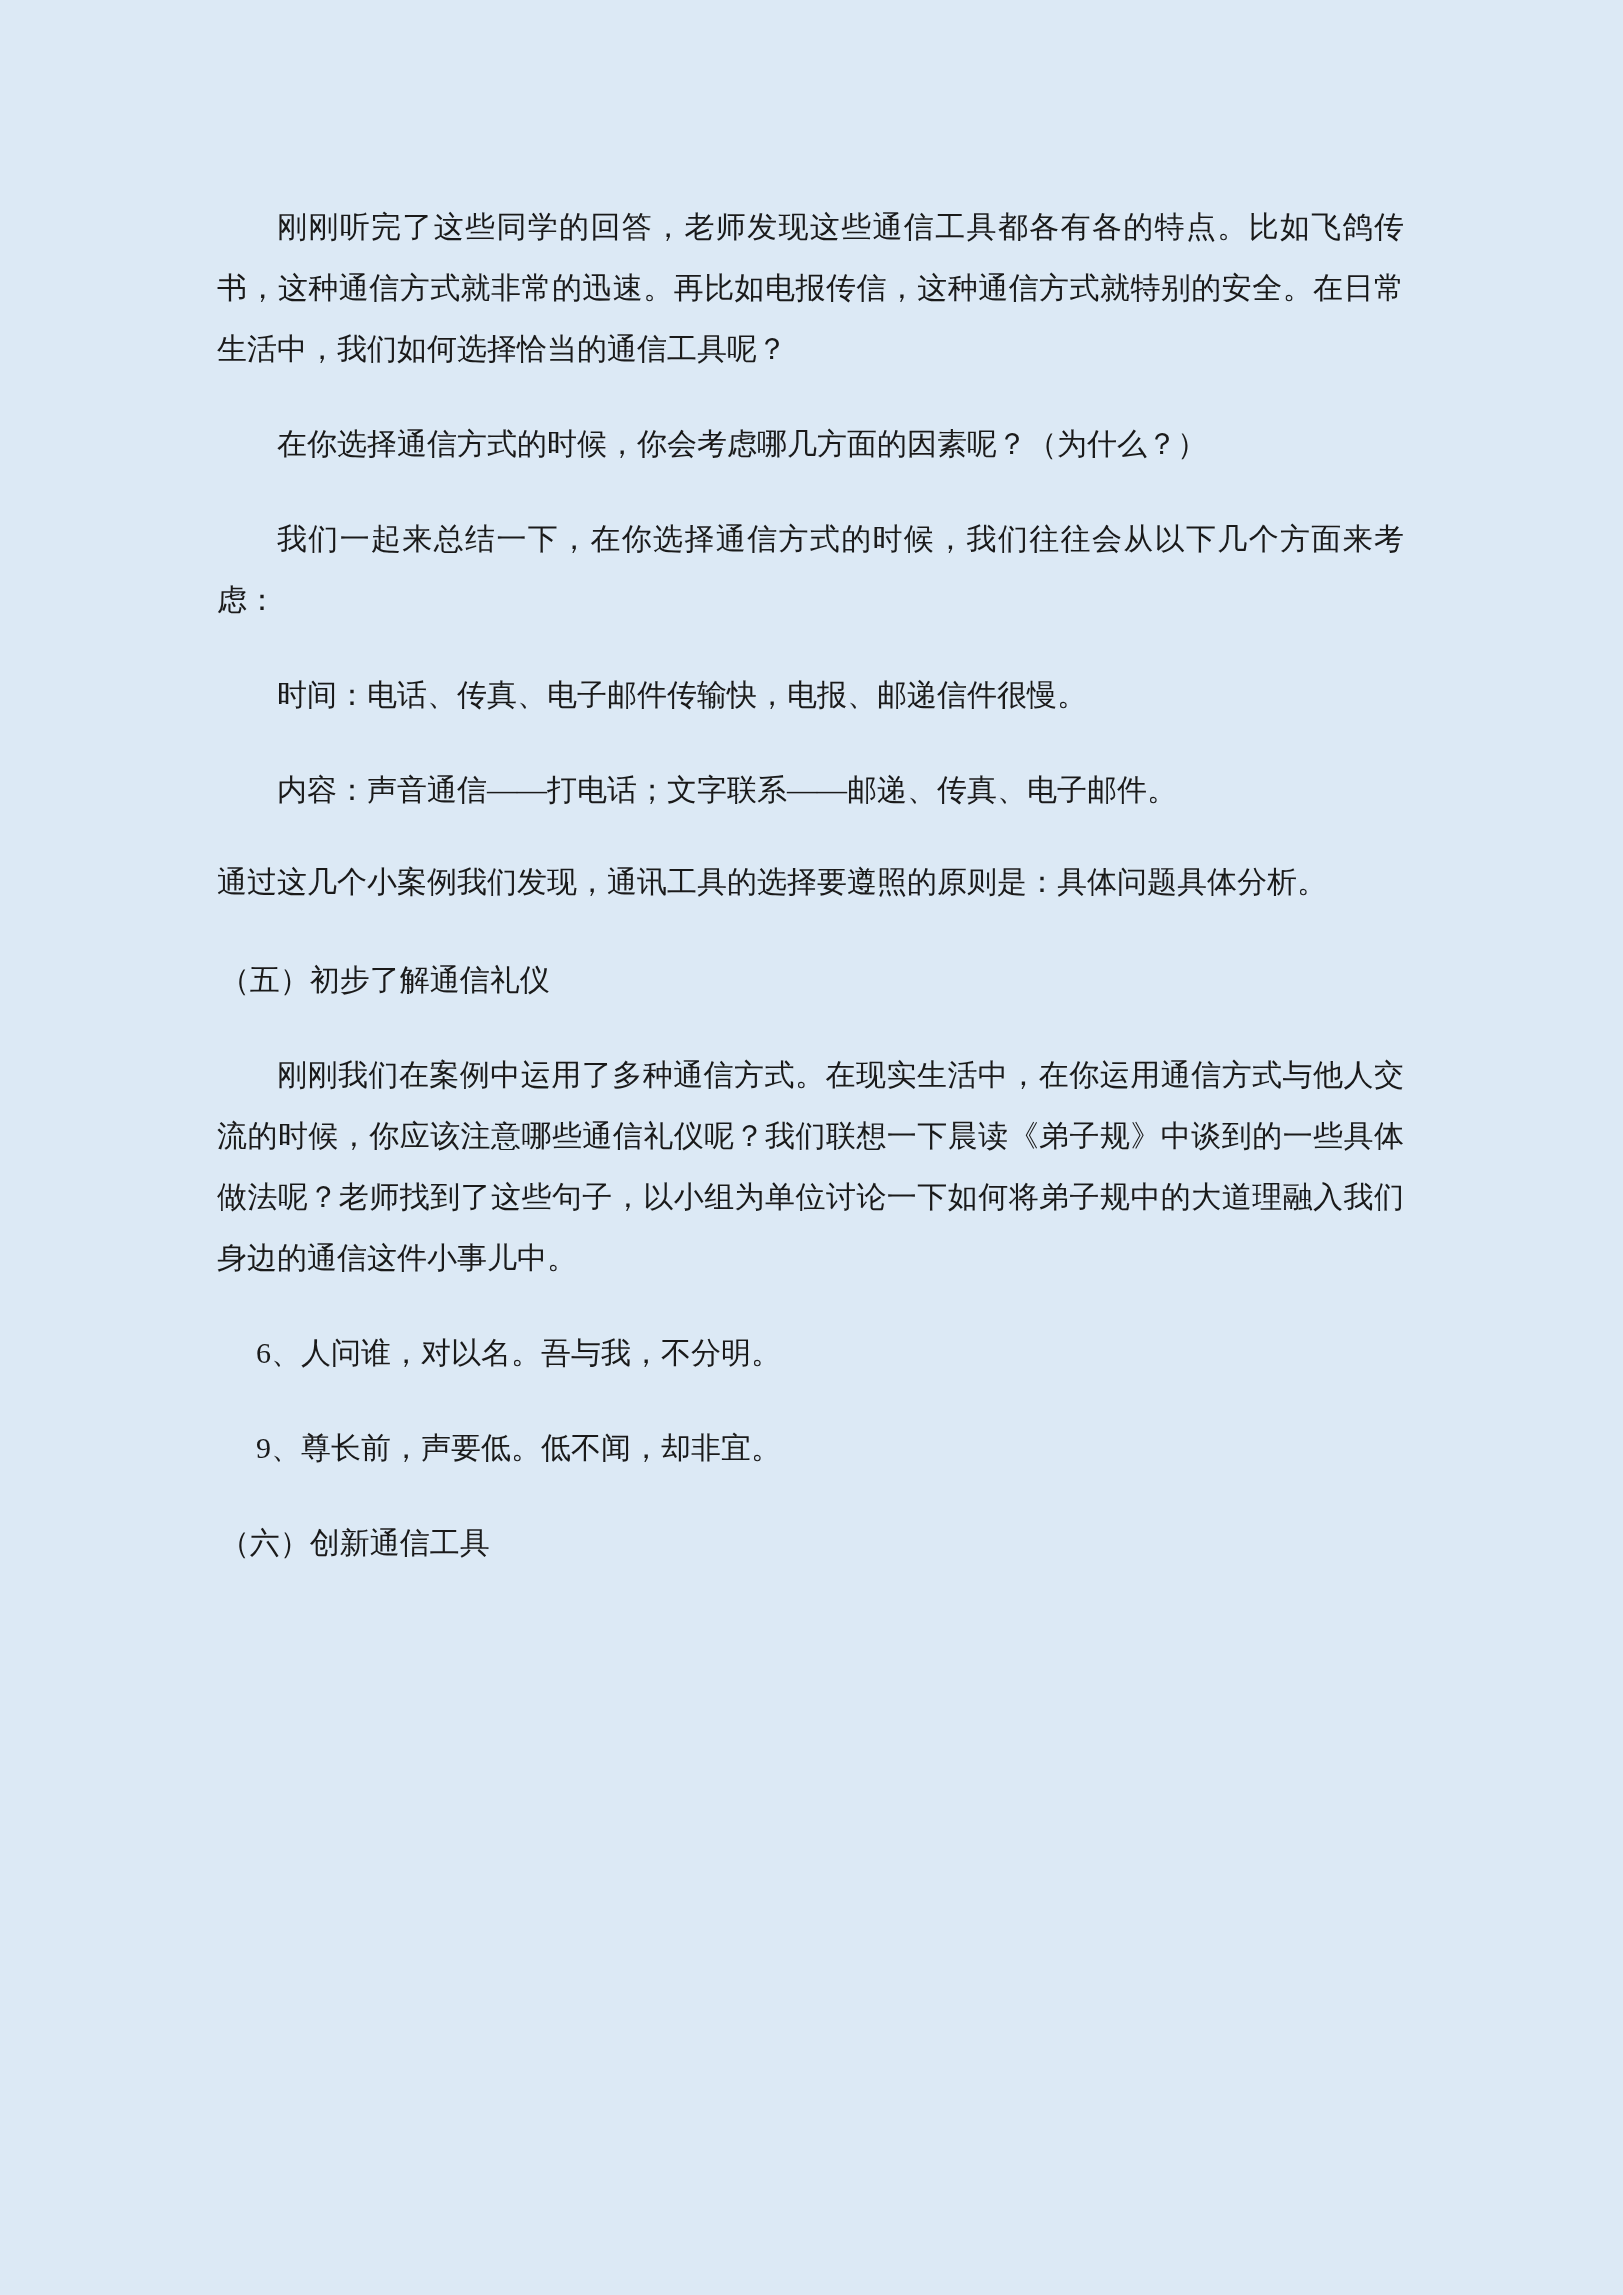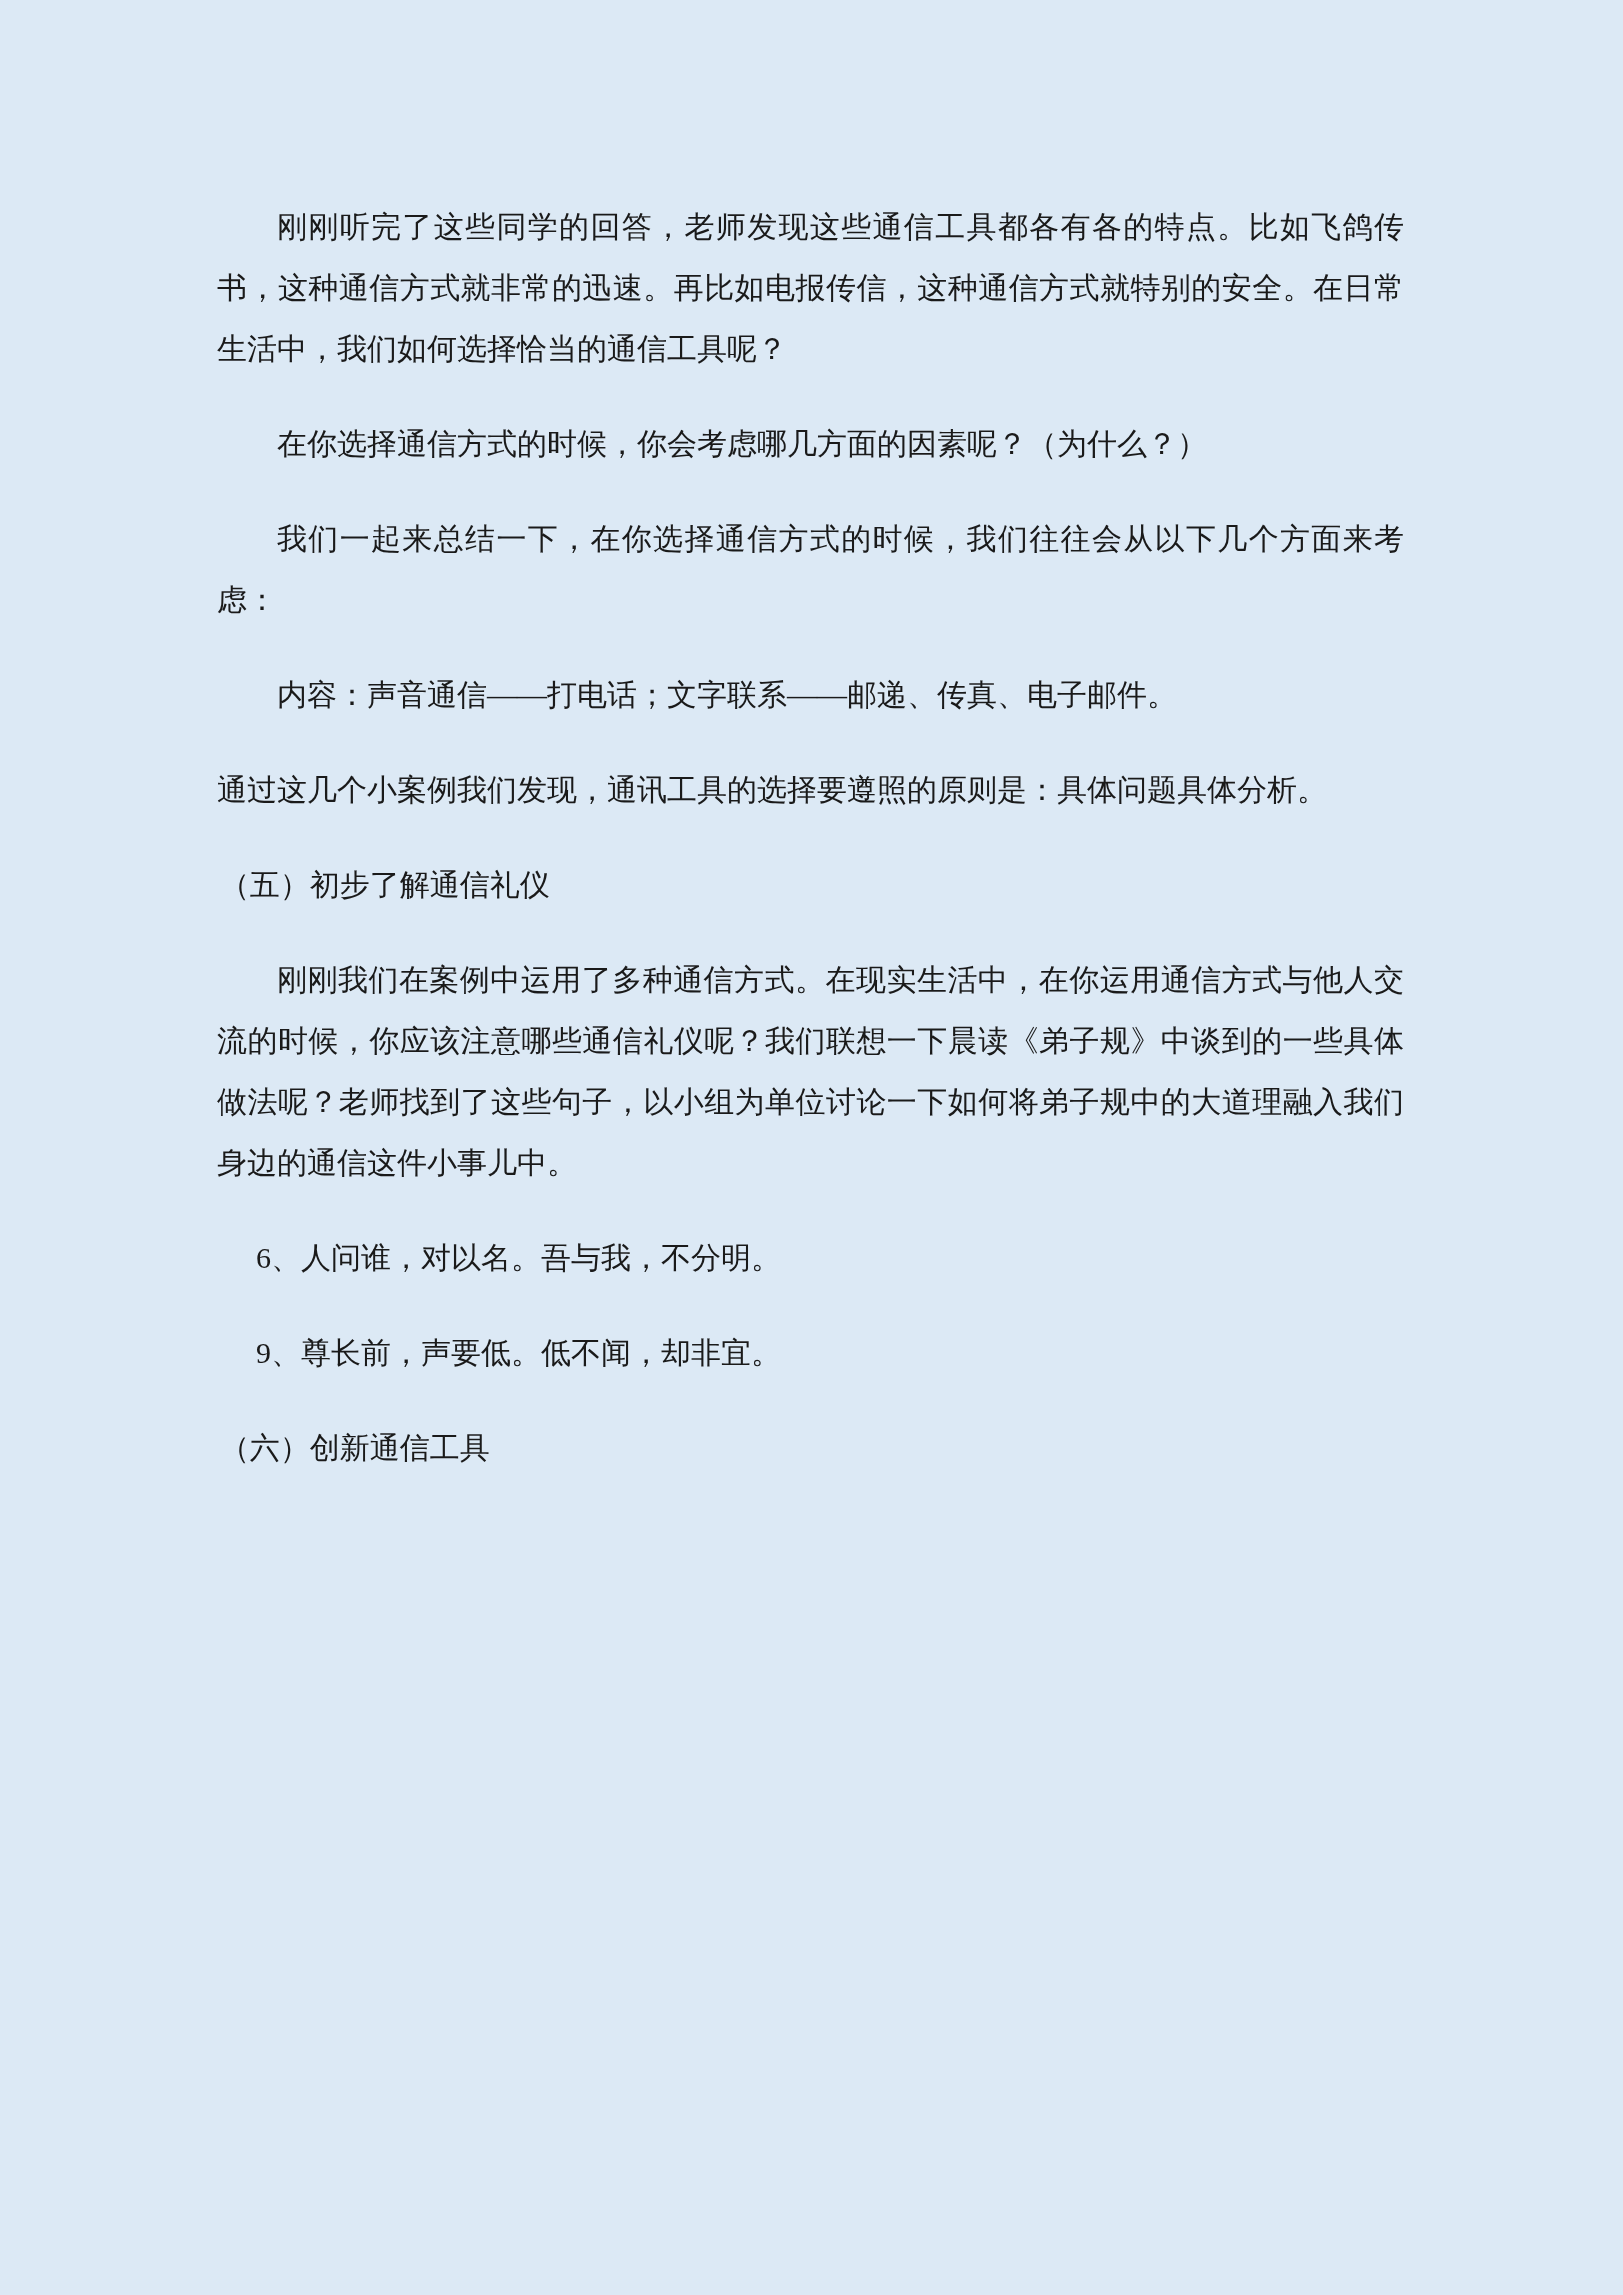--- a/index.html
+++ b/index.html
@@ -24,35 +24,37 @@
     line-height: 61px;
     letter-spacing: 0;
     text-align: justify;
     word-break: break-all;
   }
   .indent {
     text-indent: 60px;
   }
   .noindent {
     text-indent: 0;
+    font-family: Liberation Mono, monospace;
   }
   .listitem {
     text-indent: 39px;
   }
   .heading {
     text-indent: 2.7px;
   }
 </style>
 </head>
 <body style="background: rgb(220, 233, 245); color: rgb(26, 26, 26);">
 
 <div class="page">
   <p class="para indent">刚刚听完了这些同学的回答，老师发现这些通信工具都各有各的特点。比如飞鸽传书，这种通信方式就非常的迅速。再比如电报传信，这种通信方式就特别的安全。在日常生活中，我们如何选择恰当的通信工具呢？</p>
   <p class="para indent">在你选择通信方式的时候，你会考虑哪几方面的因素呢？（为什么？）</p>
   <p class="para indent">我们一起来总结一下，在你选择通信方式的时候，我们往往会从以下几个方面来考虑：</p>
+  <p class="para indent">时间：电话、传真、电子邮件传输快，电报、邮递信件很慢。</p>
   <p class="para indent">内容：声音通信——打电话；文字联系——邮递、传真、电子邮件。</p>
   <p class="para noindent">通过这几个小案例我们发现，通讯工具的选择要遵照的原则是：具体问题具体分析。</p>
   <p class="para heading">（五）初步了解通信礼仪</p>
   <p class="para indent">刚刚我们在案例中运用了多种通信方式。在现实生活中，在你运用通信方式与他人交流的时候，你应该注意哪些通信礼仪呢？我们联想一下晨读《弟子规》中谈到的一些具体做法呢？老师找到了这些句子，以小组为单位讨论一下如何将弟子规中的大道理融入我们身边的通信这件小事儿中。</p>
   <p class="para listitem">6、人问谁，对以名。吾与我，不分明。</p>
   <p class="para listitem">9、尊长前，声要低。低不闻，却非宜。</p>
   <p class="para heading">（六）创新通信工具</p>
 </div>
 
 

